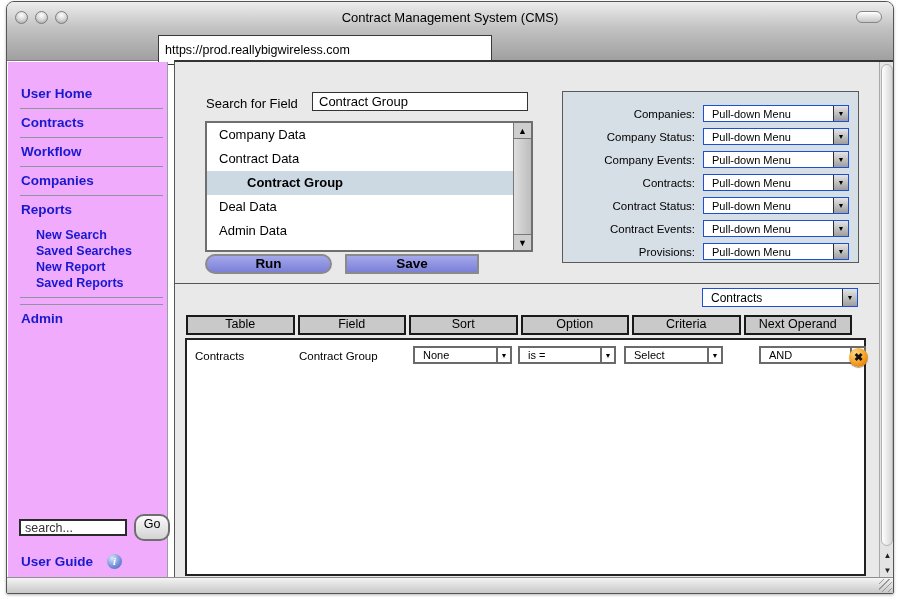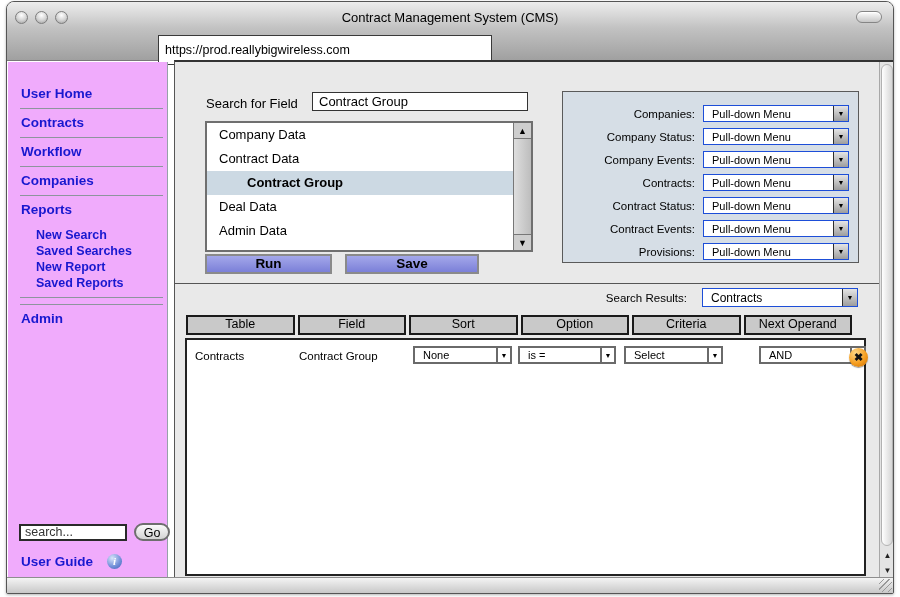--- a/index.html
+++ b/index.html
@@ -35,21 +35,21 @@
                font-size:13.5px; font-weight:bold; color:#1818cf; cursor:pointer;
                white-space:nowrap; }
   .side-sep { height:1px; background:#8d959d; margin:6px 4px 6px 12px; }
   .side-sub { margin-top:9px; }
   .side-sub .side-link { margin-left:28px; font-size:12.5px; }
   .gap-top { margin-top:11px; }
   .side-search { position:absolute; left:11px; bottom:37px; display:flex; align-items:center; }
   .side-search input { width:108px; height:17px; border:2px solid #2a2a2a; background:#fff;
                        font-family:"Liberation Sans",sans-serif; font-size:12.5px; color:#333;
                        padding-left:4px; }
-  .go-btn { margin-left:7px; width:36px; height:18px; line-height:16px; text-align:center;
+  .go-btn { margin-left:7px; width:36px; height:27px; line-height:16px; text-align:center;
             border:2px solid #6e6e6e; border-radius:10px; font-size:12.5px; color:#000;
             background:linear-gradient(#fafafa,#d3d3d3); cursor:pointer; }
   .user-guide { position:absolute; left:13px; bottom:9px; display:flex; align-items:center; }
   .user-guide .ug-label { font-size:13.5px; font-weight:bold; color:#1818cf; cursor:pointer; }
   .info-icon { margin-left:14px; width:15px; height:15px; border-radius:50%;
                background:radial-gradient(circle at 35% 28%, #d8e4fa, #7693da 55%, #3d5cb8);
                color:#fff; font-family:"Liberation Serif",serif; font-style:italic; font-weight:bold;
                font-size:11px; text-align:center; line-height:15px; cursor:pointer; }
 
   
@@ -70,21 +70,21 @@
                border-left:1px solid #777;
                background:linear-gradient(90deg,#dedede,#bdbdbd); }
   .lb-btn { position:absolute; left:0; width:17px; height:16px; background:#cecece;
             text-align:center; font-size:9px; line-height:16px; color:#000; cursor:pointer; }
   .lb-up { top:0; border-bottom:1px solid #777; }
   .lb-down { bottom:0; border-top:1px solid #777; }
 
   .btn { position:absolute; height:20px; border:2px solid #8a8a8a;
          background:linear-gradient(#a4a8ea,#7b80d8); color:#000; font-weight:bold;
          font-size:13.5px; text-align:center; line-height:16px; cursor:pointer; }
-  .run-btn  { left:30px;  top:192px; width:127px; }
+  .run-btn  { left:30px;  top:192px; width:127px;border-radius:10px; }
   .save-btn { left:170px; top:192px; width:134px; }
 
   .panel { position:absolute; left:387px; top:29px; width:297px; height:172px;
            background:#d6dee6; border:1px solid #5a5a5a; padding-top:10px; }
   .panel-row { height:23px; display:flex; align-items:center; }
   .panel-label { width:140px; text-align:right; font-size:11.5px; padding-right:8px;
                  color:#000; white-space:nowrap; }
 
   .dd { display:flex; align-items:stretch; background:#fff; border:1px solid #1d4ed8; cursor:pointer; }
   .dd-text { flex:1; font-size:11px; padding-left:8px; align-self:center; white-space:nowrap;
@@ -244,21 +244,20 @@
         <span class="panel-label">Provisions:</span>
         <div class="dd panel-dd">
           <span class="dd-text">Pull-down Menu</span>
           <span class="dd-btn">▼</span>
         </div>
       </div>
     </div>
 
     <div class="divider"></div>
 
-    <span class="sr-label">Search Results:</span>
     <div class="dd sr-dd">
       <span class="dd-text">Contracts</span>
       <span class="dd-btn">▼</span>
     </div>
 
     <div class="header-row">
       <div class="hcell">Table</div>
       <div class="hcell">Field</div>
       <div class="hcell">Sort</div>
       <div class="hcell">Option</div>

